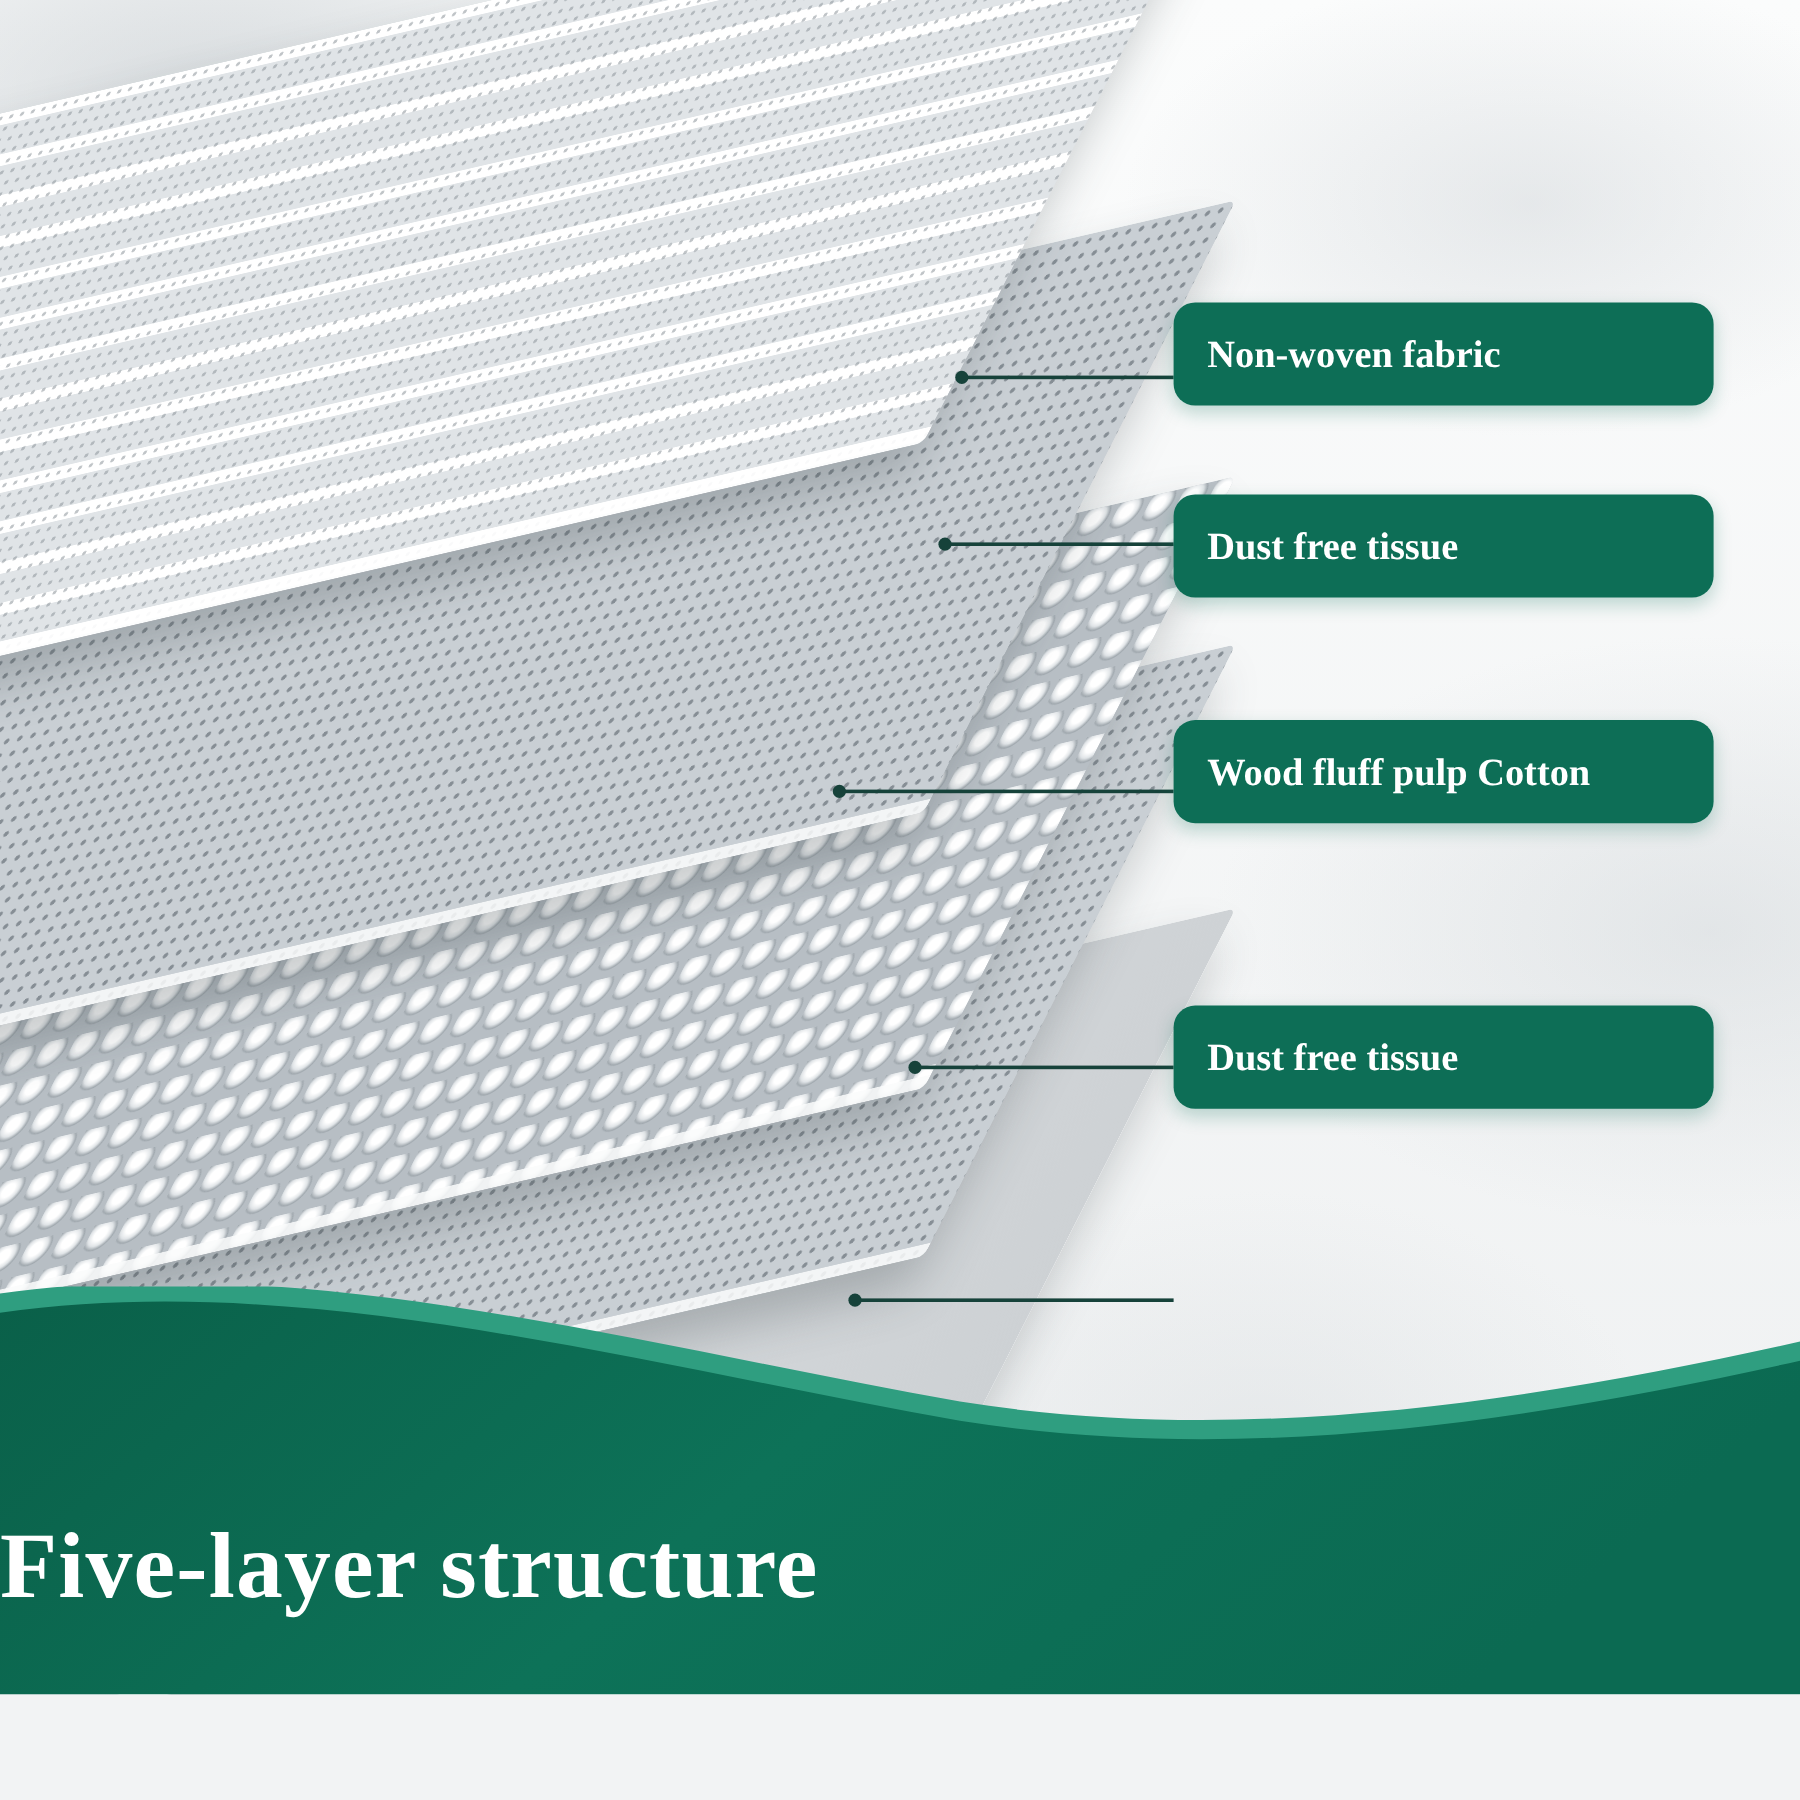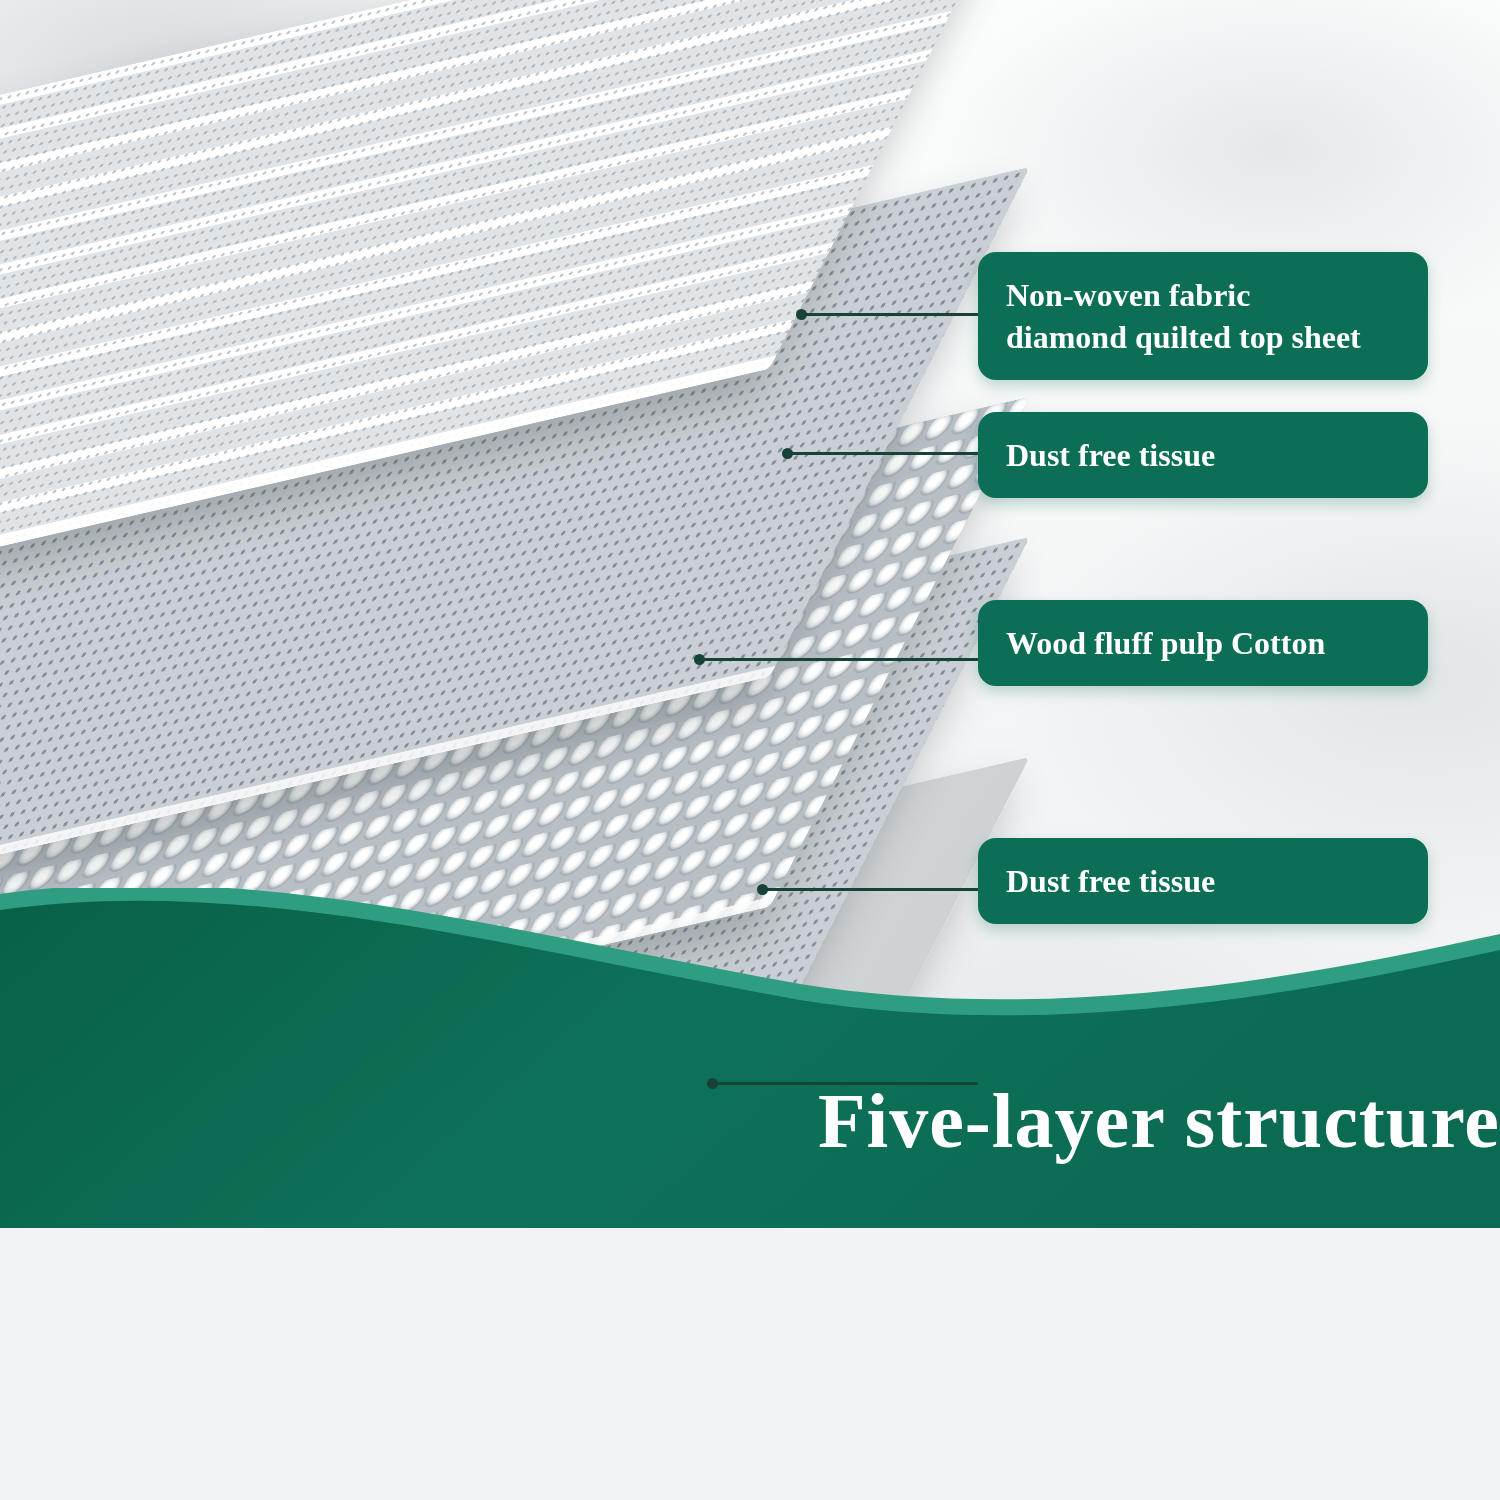--- a/index.html
+++ b/index.html
@@ -2,21 +2,21 @@
 <html><head>
 <meta charset="utf-8">
 <style>
   html,body{margin:0;padding:0;}
   body{
     width:1500px;height:1500px;overflow:hidden;
     font-family:"Liberation Serif","DejaVu Serif",serif;
     background:#f2f3f4;
   }
   .canvas{
-    position:relative;width:1500px;height:1228px;overflow:hidden;
+    position:relative;width:1500px;height:1412px;overflow:hidden;
     background-color:#f4f5f6;
     background-image:
       radial-gradient(ellipse 700px 360px at 12% 6%, rgba(185,192,197,.55), rgba(185,192,197,0) 65%),
       radial-gradient(ellipse 520px 300px at 85% 12%, rgba(205,210,214,.45), rgba(205,210,214,0) 65%),
       radial-gradient(ellipse 640px 380px at 95% 55%, rgba(200,206,210,.40), rgba(200,206,210,0) 65%),
       radial-gradient(ellipse 500px 320px at 70% 85%, rgba(210,215,218,.35), rgba(210,215,218,0) 65%),
       linear-gradient(180deg,#fbfcfc,#eef0f1);
   }
 
   
@@ -72,21 +72,21 @@
     background:#0d6e56;border-radius:18px;
     padding:22px 28px;z-index:7;
     color:#ffffff;font-weight:bold;font-size:32px;line-height:1.32;
     box-shadow:0 6px 14px rgba(13,110,86,.25);
   }
   .label-box span{display:block;}
 
   
   .banner-svg{position:absolute;left:0;bottom:0;z-index:6;display:block;}
   .banner-title{
-    position:absolute;left:0;bottom:62px;width:1500px;text-align:right;z-index:8;
+    position:absolute;left:0;bottom:62px;width:1500px;text-align:left;z-index:8;
     color:#ffffff;font-weight:bold;font-size:78px;letter-spacing:1px;
   }
 </style>
 </head>
 <body>
 
 <div class="canvas">
 
   <div class="layer layer-pe-backsheet"></div>
   <div class="layer layer-tissue-lower"></div>
@@ -105,21 +105,20 @@
     </div>
   <div class="connector" style="left:763px;top:888px;width:215px;">
       <span class="dot"></span>
     </div>
   <div class="connector" style="left:713px;top:1082px;width:265px;">
       <span class="dot"></span>
     </div>
 
   <div class="label-box" style="top:252px;">
     <span>Non-woven fabric</span>
-    <span>diamond quilted top sheet</span>
   </div>
   <div class="label-box" style="top:412px;">
     <span>Dust free tissue</span>
     <span></span>
   </div>
   <div class="label-box" style="top:600px;">
     <span>Wood fluff pulp Cotton</span>
   </div>
   <div class="label-box" style="top:838px;">
     <span>Dust free tissue</span>

